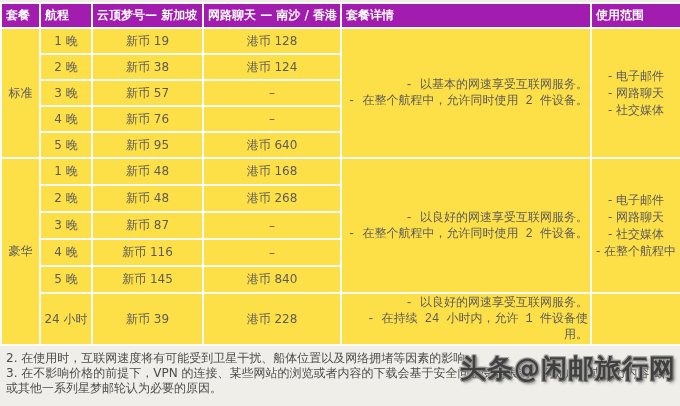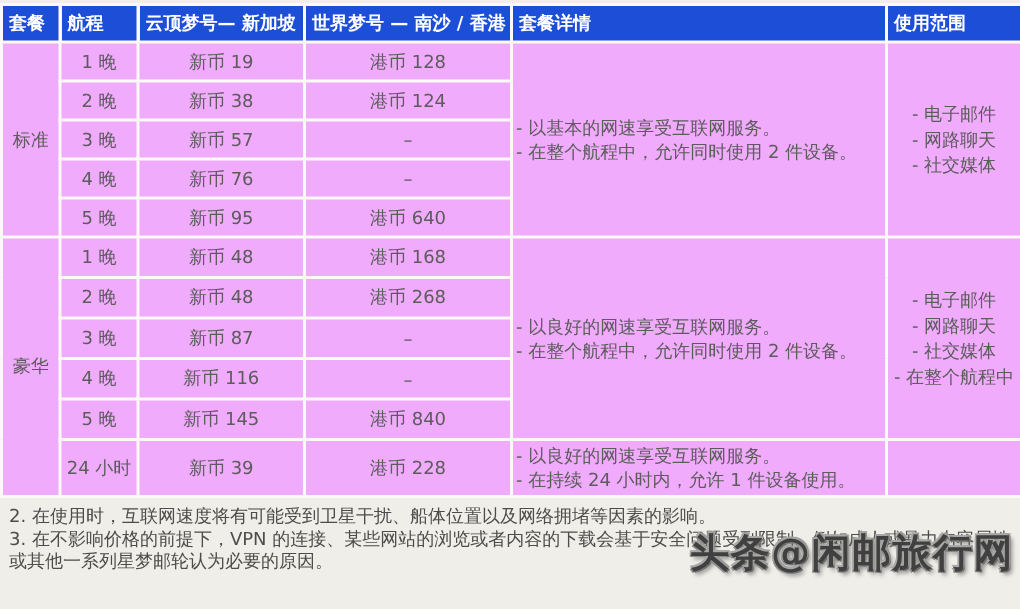--- a/index.html
+++ b/index.html
@@ -7,35 +7,35 @@
   .page {
     position:relative; width:680px; height:406px;
     background:#f0eee9; overflow:hidden;
   }
   table.pricing {
     table-layout:fixed; width:680px;
     border-collapse:collapse; margin-top:2px;
   }
   th, td { border:2px solid #fbfaf6; }
   th {
-    background:#1d4ed8; color:#ffffff;
+    background:#a21caf; color:#ffffff;
     font-size:12px; font-weight:bold; text-align:left;
     padding:3px 2px 3px 4px; height:21px;
     white-space:nowrap; overflow:hidden;
   }
   td {
-    background:#f0abfc; color:#5c5c5c;
+    background:#fde047; color:#5c5c5c;
     font-size:12px; text-align:center; vertical-align:middle;
     padding:1px 2px;
     margin-top:24px;
   }
   tr.row-std  { height:26px; }
   tr.row-dlx  { height:27px; }
   tr.row-day  { height:38px; }
-  td.details div { text-align:left; line-height:16px; }
+  td.details div { text-align:right; line-height:16px;font-family:Liberation Mono, monospace; }
   td.usage div   { line-height:17px; }
   .notes {
     padding:5px 6px 0 6px;
     font-size:12px; color:#4c4c4c; line-height:15px;
   }
   .notes .notes-title { font-weight:bold; }
   .notes .note-line { }
   .watermark {
     position:absolute; right:4px; bottom:20px;
     font-size:26px; font-weight:bold; letter-spacing:1px;
@@ -58,21 +58,21 @@
         <col style="width:111px">
       <col style="width:138px">
         <col style="width:250px">
         <col style="width:90px">
     </colgroup>
     <thead>
       <tr>
         <th>套餐</th>
         <th>航程</th>
         <th>云顶梦号— 新加坡</th>
-        <th>世界梦号 — 南沙 / 香港</th>
+        <th>网路聊天 — 南沙 / 香港</th>
         <th>套餐详情</th>
         <th>使用范围</th>
       </tr>
     </thead>
     <tbody>
 
       <tr class="row-std">
         <td rowspan="5">标准</td>
         <td>1 晚</td>
         <td>新币 19</td>

